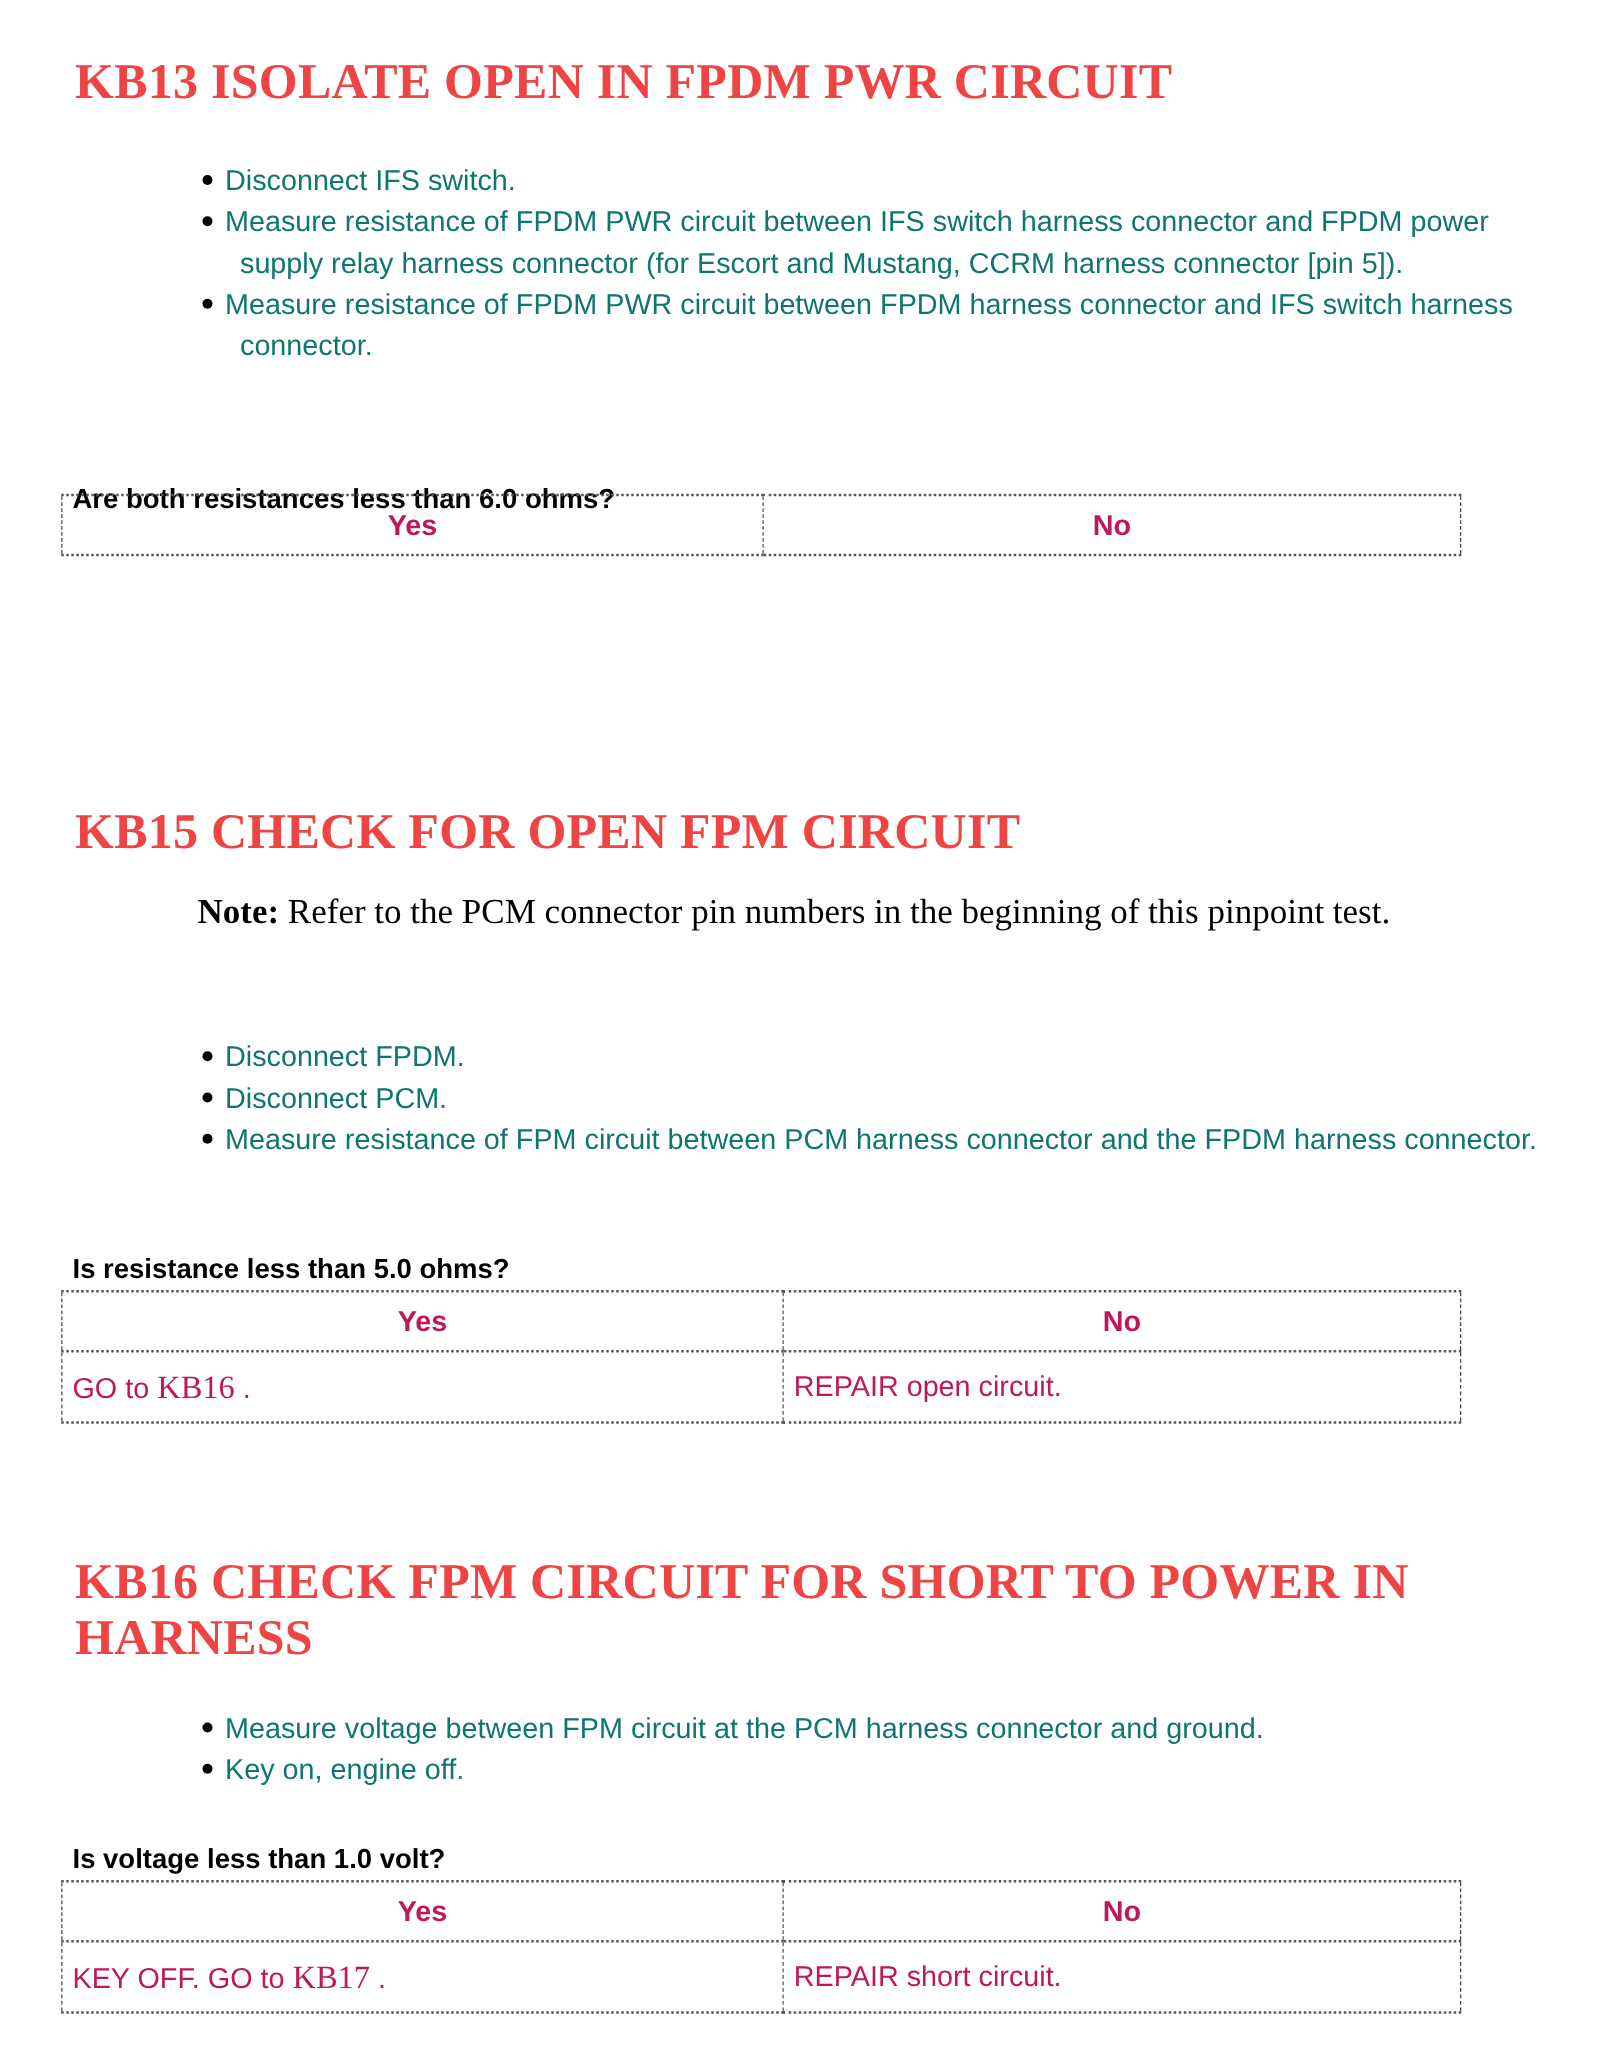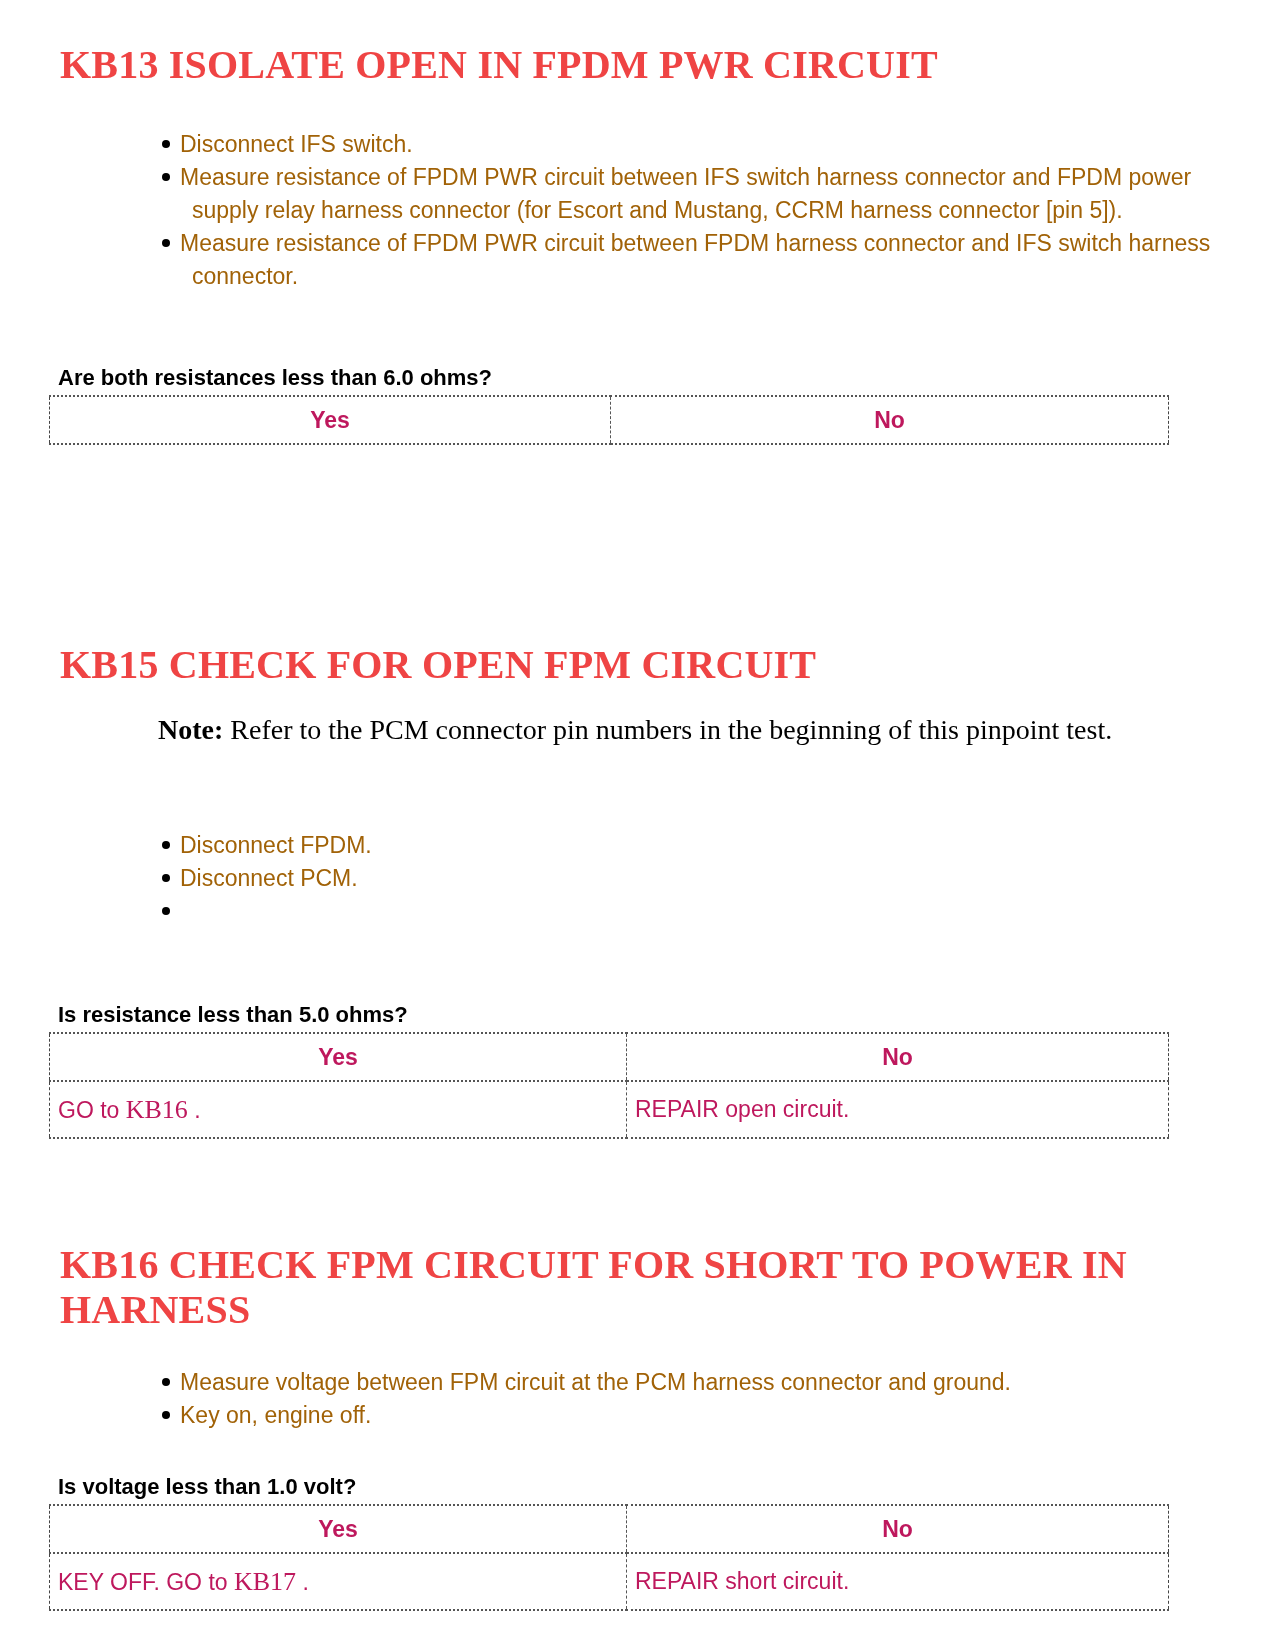--- a/index.html
+++ b/index.html
@@ -7,21 +7,21 @@
   h1.sec-title {
     position: absolute; left: 60px; margin: 0;
     font-family: "Liberation Serif", serif; font-weight: bold;
     font-size: 40px; line-height: 45px; letter-spacing: 0.2px;
     color: #ef4444;
   }
   ul.steps { position: absolute; left: 140px; margin: 0; padding: 0; list-style: none; width: 1120px; }
   ul.steps li {
     position: relative; padding-left: 52px; text-indent: -32px;
     font-family: "Liberation Sans", sans-serif; font-size: 23px; line-height: 33px;
-    color: #a16207;
+    color: #0f766e;
   }
   ul.steps li .bullet {
     display: inline-block; width: 8px; height: 8px; border-radius: 50%;
     background: #000; margin-right: 10px; vertical-align: middle; text-indent: 0;
     position: relative; top: -2px; margin-left: 2px;
   }
   .question {
     position: absolute; left: 58px; margin: 0;
     font-family: "Liberation Sans", sans-serif; font-weight: bold;
     font-size: 22px; line-height: 26px; color: #000;
@@ -49,38 +49,38 @@
 </head>
 <body>
 
 <section>
   <h1 class="sec-title" style="top:42px;">KB13 ISOLATE OPEN IN FPDM PWR CIRCUIT</h1>
   <ul class="steps" style="top:128px;">
     <li><span class="bullet"></span><span>Disconnect IFS switch.</span></li>
     <li><span class="bullet"></span><span>Measure resistance of FPDM PWR circuit between IFS switch harness connector and FPDM power supply relay harness connector (for Escort and Mustang, CCRM harness connector [pin 5]).</span></li>
     <li><span class="bullet"></span><span>Measure resistance of FPDM PWR circuit between FPDM harness connector and IFS switch harness connector.</span></li>
   </ul>
-  <p class="question" style="top:365px;">Are both resistances less than 6.0 ohms?</p>
+  <p class="question" style="top:386px;">Are both resistances less than 6.0 ohms?</p>
   <table class="yn" style="top:395px;">
     <tbody>
         <tr>
       <th class="col-yes">Yes</th>
       <th>No</th>
     </tr>
   </tbody>
     </table>
 </section>
 
 <section>
   <h1 class="sec-title" style="top:642px;">KB15 CHECK FOR OPEN FPM CIRCUIT</h1>
   <p class="note" style="top:710px;"><b>Note:</b><span> Refer to the PCM connector pin numbers in the beginning of this pinpoint test.</span></p>
   <ul class="steps" style="top:829px;">
     <li><span class="bullet"></span><span>Disconnect FPDM.</span></li>
     <li><span class="bullet"></span><span>Disconnect PCM.</span></li>
-    <li><span class="bullet"></span></li>
+    <li><span class="bullet"></span><span>Measure resistance of FPM circuit between PCM harness connector and the FPDM harness connector.</span></li>
   </ul>
   <p class="question" style="top:1002px;">Is resistance less than 5.0 ohms?</p>
   <table class="yn" style="top:1032px;">
     <tbody>
         <tr>
       <th class="col-yes">Yes</th>
       <th>No</th>
     </tr>
     <tr>
       <td class="col-yes" style="height:47px;"><span>GO to </span><span class="serif-ref">KB16</span><span> .</span></td>

